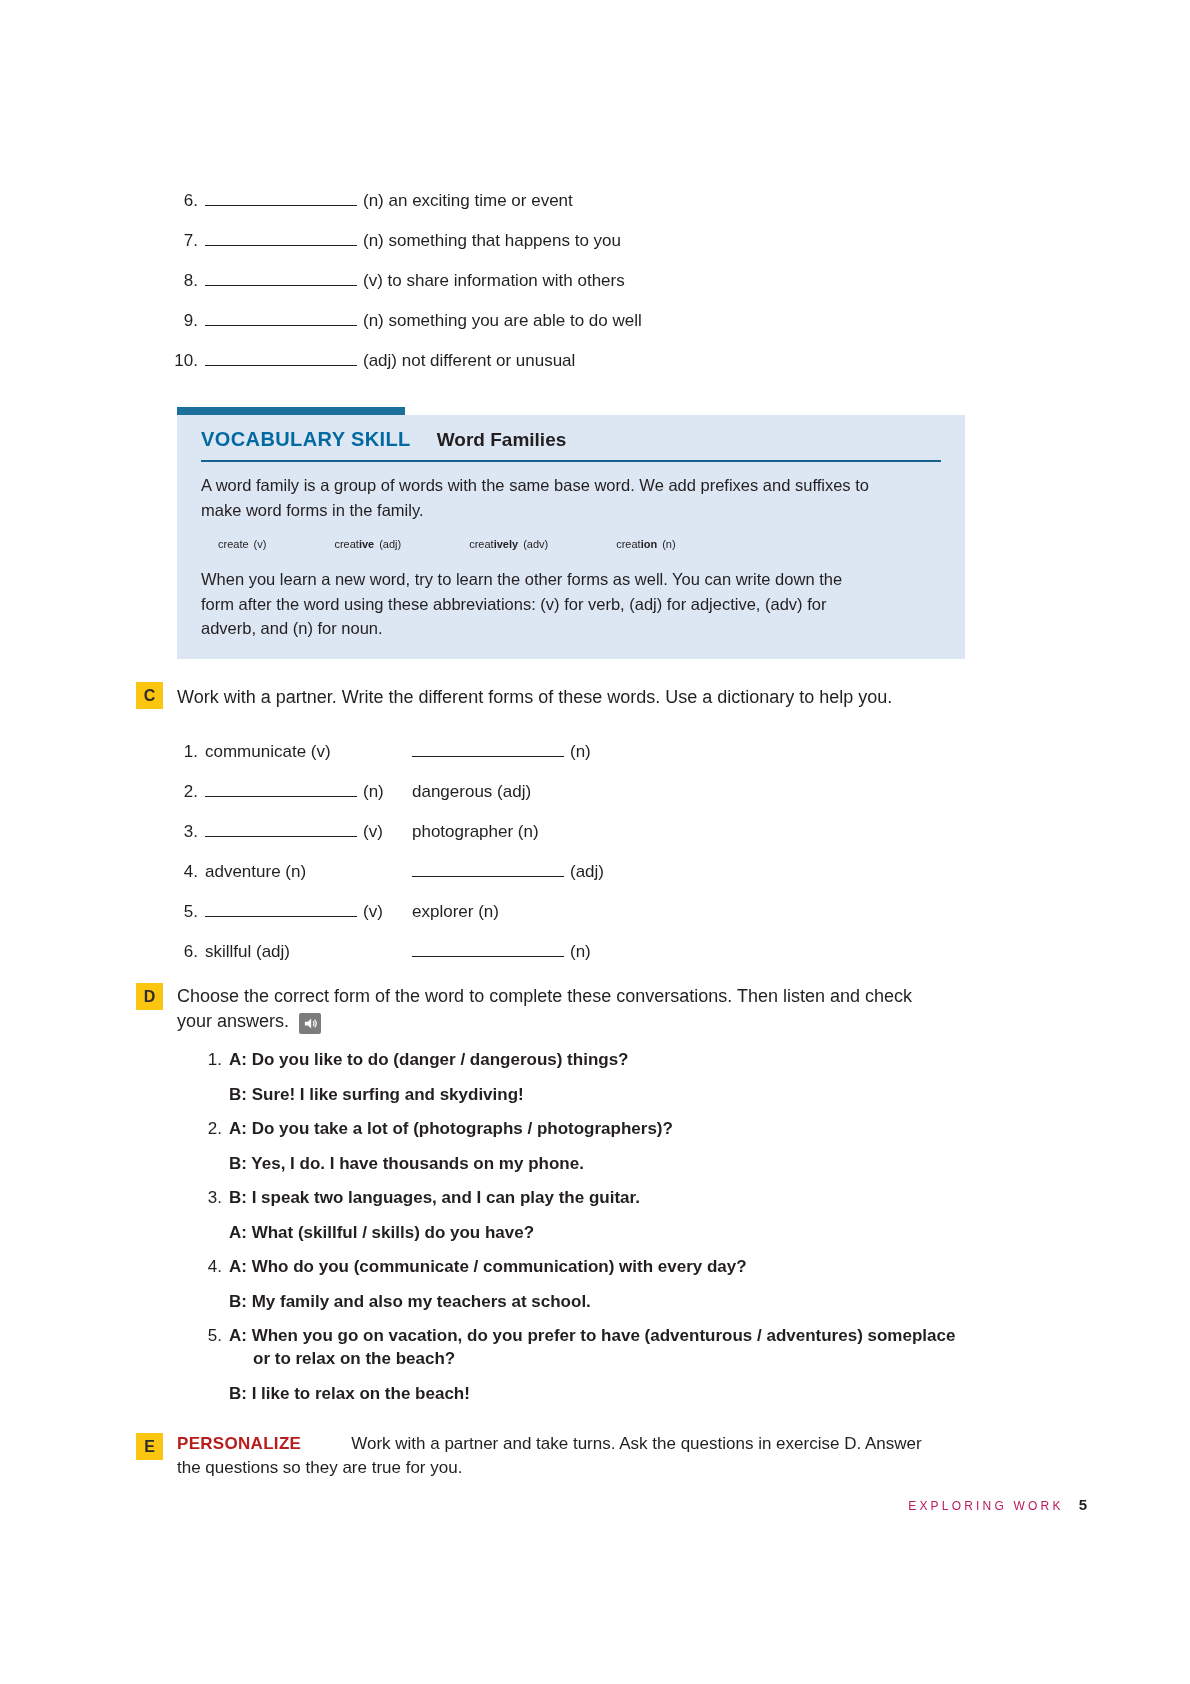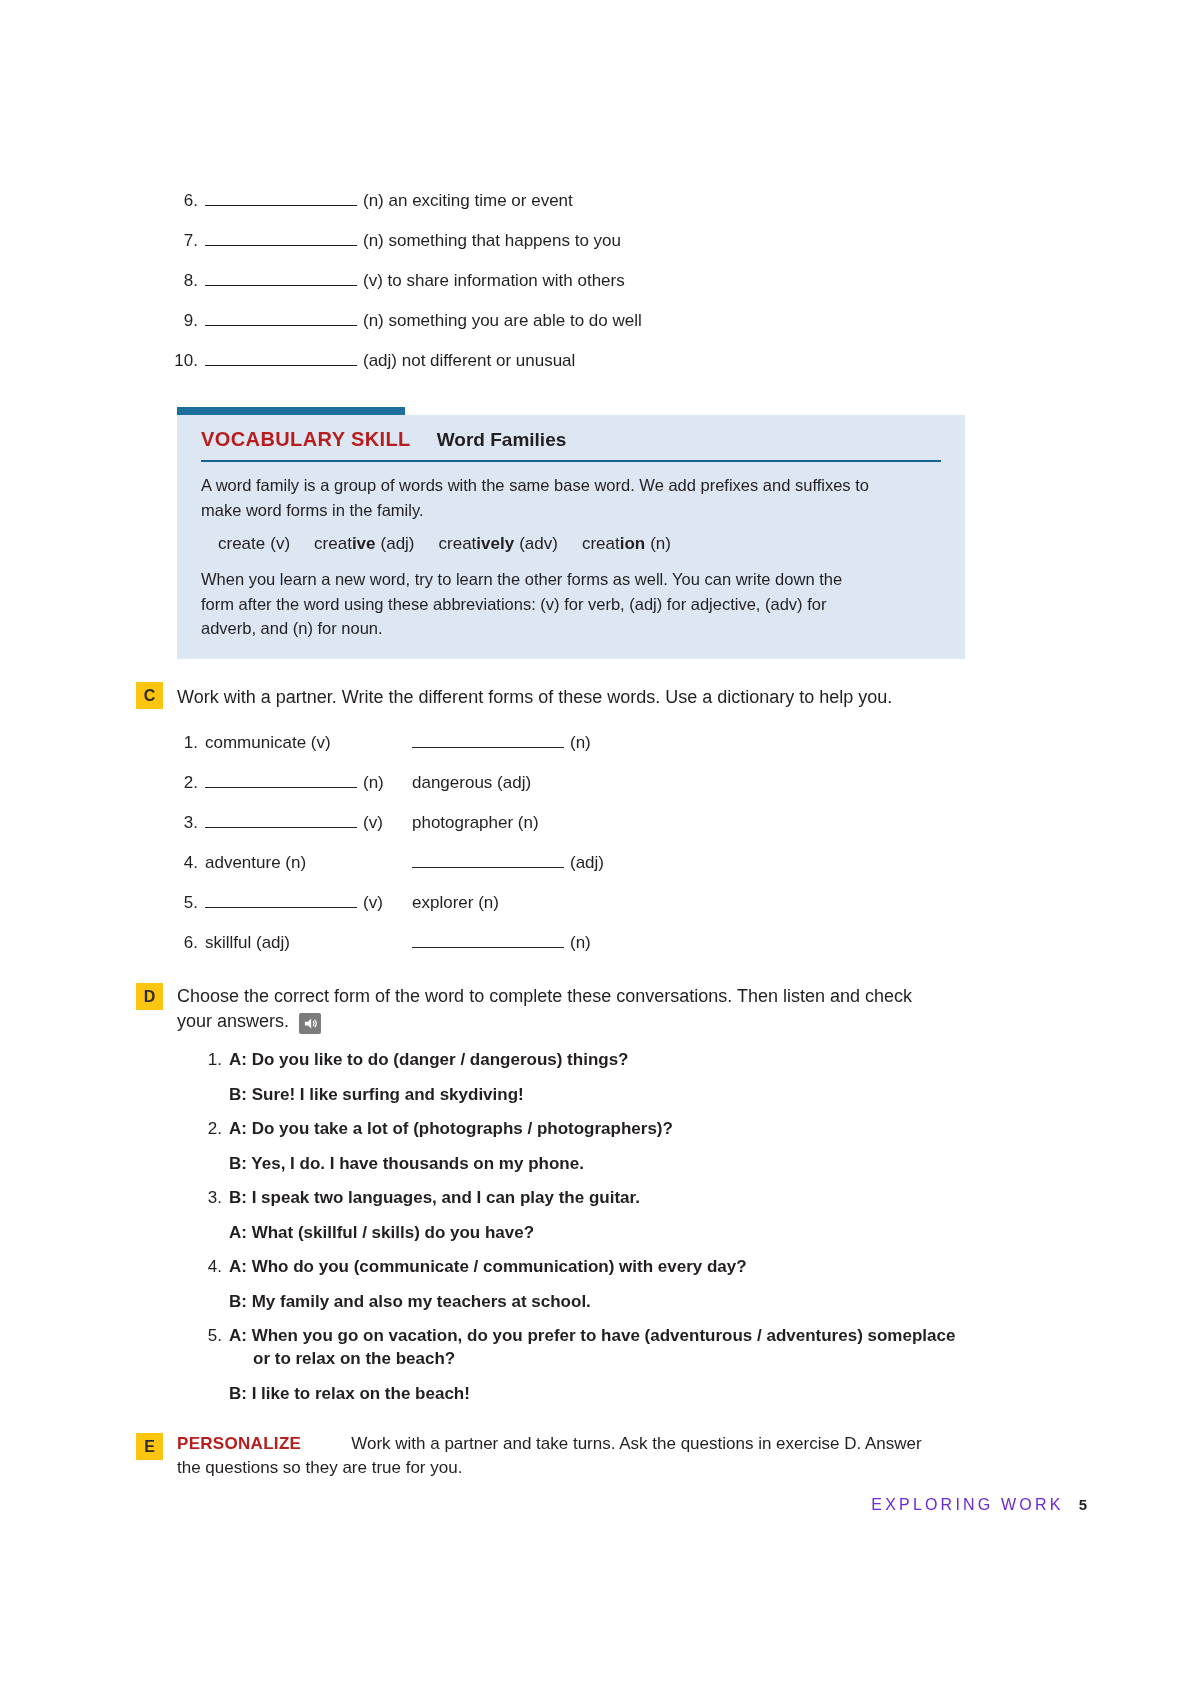--- a/index.html
+++ b/index.html
@@ -18,44 +18,44 @@
   }
   .instr{position:absolute;left:177px;width:790px;font-size:18px;line-height:24.5px;white-space:pre-line;}
   
   .defs{position:absolute;left:120px;top:189px;}
   .def-row{font-size:17px;height:24px;line-height:24px;margin-bottom:16px;white-space:nowrap;}
   
   .vbar{position:absolute;left:177px;top:407px;width:228px;height:8px;background:#1d6f9c;}
   .vbox{position:absolute;left:177px;top:415px;width:788px;background:#dce7f3;
         box-sizing:border-box;padding:13px 24px 18px 24px;}
   .vhead{display:flex;align-items:baseline;gap:26px;border-bottom:2px solid #16618d;padding-bottom:9px;}
-  .vkicker{color:#b91c1c;font-weight:bold;font-size:20px;letter-spacing:0.4px;}
+  .vkicker{color:#0369a1;font-weight:bold;font-size:20px;letter-spacing:0.4px;}
   .vtitle{font-weight:bold;font-size:19px;}
   .vpara{font-size:16.5px;line-height:24.5px;margin-top:11px;white-space:pre-line;}
-  .forms{display:flex;gap:24px;padding-left:17px;margin:10px 0 0 0;font-size:17px;line-height:24px;}
+  .forms{display:flex;gap:68px;padding-left:17px;margin:10px 0 0 0;font-size:11px;line-height:24px;}
   .form-pos{margin-left:5px;}
   
   .c-items{position:absolute;left:120px;top:731px;}
-  .c-row{font-size:17px;height:24px;line-height:24px;margin-bottom:16px;white-space:nowrap;}
+  .c-row{font-size:17px;height:24px;line-height:24px;margin-bottom:16px;white-space:nowrap;margin-top:9px;}
   .c-col1{display:inline-block;width:207px;}
   
   .audio{display:inline-flex;align-items:center;justify-content:center;width:22px;height:21px;
          background:#7d7c7c;border-radius:2px;vertical-align:-4px;margin-left:10px;}
   .d-items{position:absolute;left:120px;top:1048px;width:850px;}
   .d-item{display:flex;}
   .d-content{flex:1;font-weight:bold;}
   .d-line{font-size:17px;line-height:23px;margin-bottom:11.5px;white-space:pre-line;
           padding-left:24px;text-indent:-24px;}
   
   .e-text{position:absolute;left:177px;top:1432px;width:780px;font-size:17px;line-height:24px;}
   .e-tag{color:#b91c1c;font-weight:bold;letter-spacing:0.3px;margin-right:12px;}
   .e-rest{white-space:pre-line;margin-left:38px;}
   
   .footer{position:absolute;right:103px;top:1496px;display:flex;align-items:baseline;gap:15px;}
-  .footer-section{font-size:16px;letter-spacing:3.2px;color:#6d28d9;}
+  .footer-section{font-size:12px;letter-spacing:3.2px;color:#be185d;}
   .footer-page{font-size:15px;font-weight:bold;color:#231f20;}
 </style>
 </head>
 <body>
 
 <div class="page">
 
   <div class="defs">
     <div class="def-row">
       <span class="inum">6.</span><span class="blank"></span><span>(n) an exciting time or event</span>

